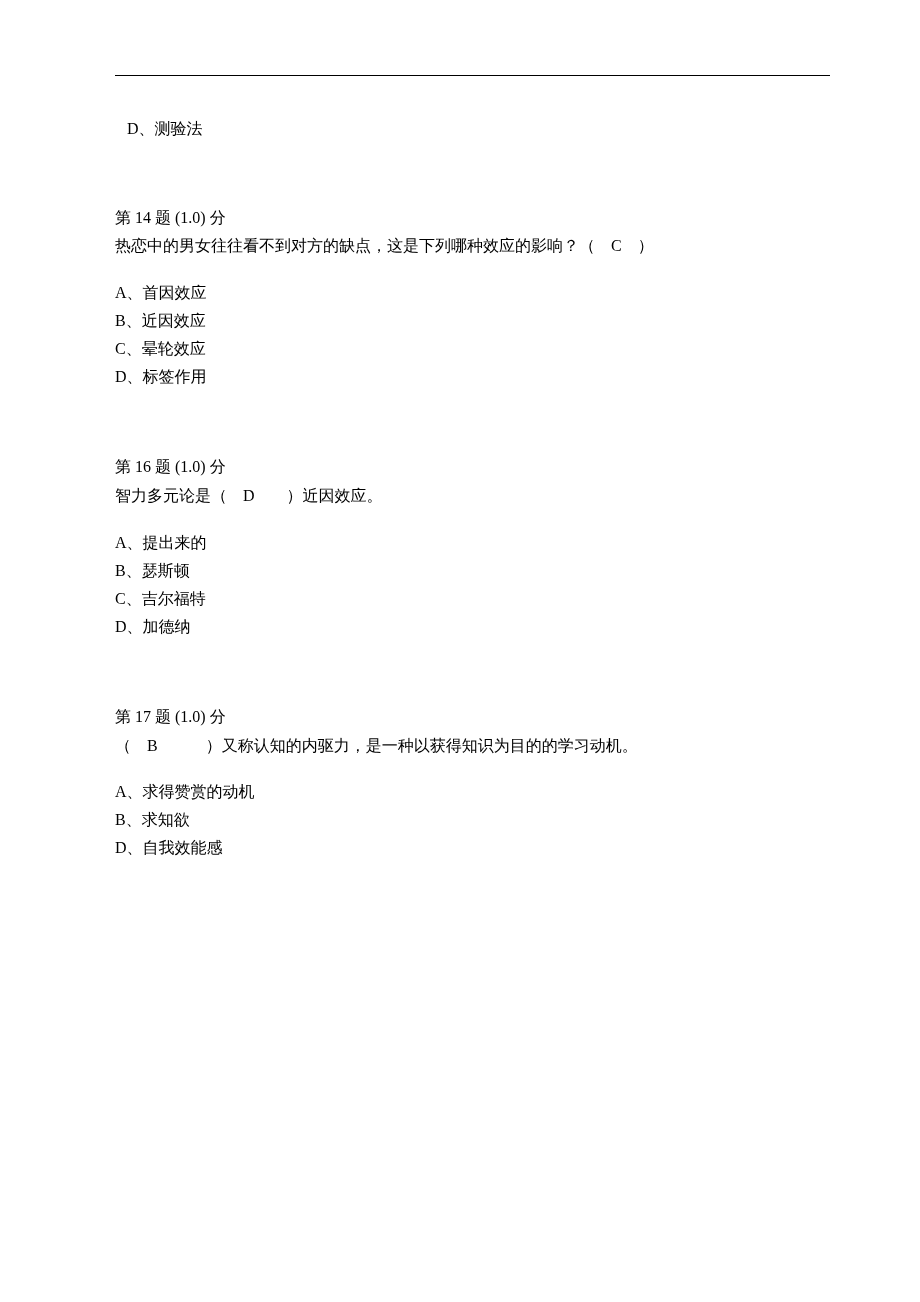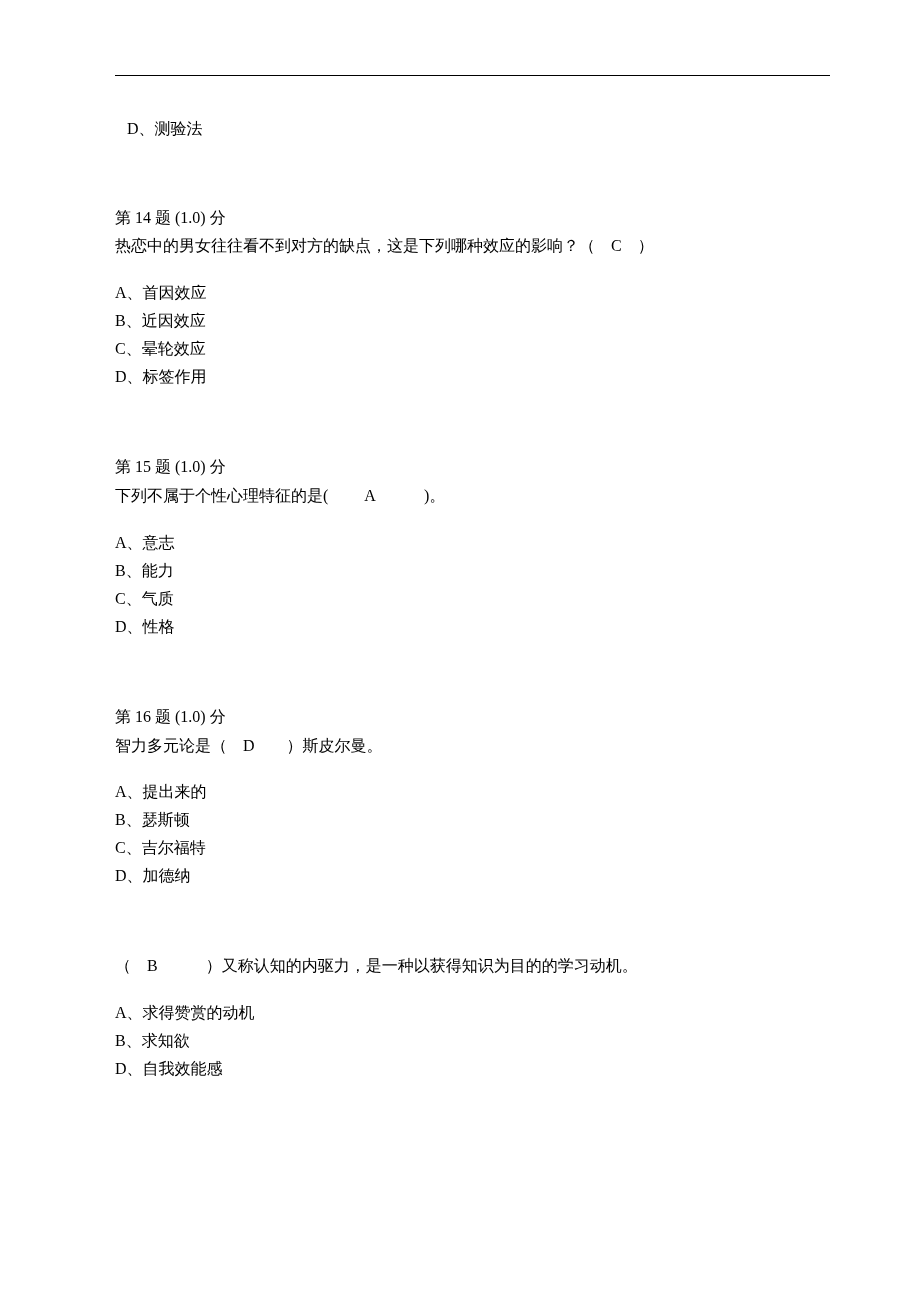--- a/index.html
+++ b/index.html
@@ -67,51 +67,40 @@
       <span>热恋中的男女往往看不到对方的缺点，这是下列哪种效应的影响？（ </span><span class="times answer-blank">C</span><span> ）</span>
     </div>
     <div class="options">
       <div class="option">A、首因效应</div>
       <div class="option">B、近因效应</div>
       <div class="option">C、晕轮效应</div>
       <div class="option">D、标签作用</div>
     </div>
   </div>
 
-  <div class="question-block">
-    <div class="question-header">
-      <span>第 </span><span class="times">15</span><span> 题 </span><span class="times">(1.0)</span><span> 分</span>
-    </div>
-    <div class="question-text">
-      <span>下列不属于个性心理特征的是(   </span><span class="times answer-blank">A</span><span>   )。</span>
-    </div>
-    <div class="options">
-      <div class="option">A、意志</div>
-      <div class="option">B、能力</div>
-      <div class="option">C、气质</div>
-      <div class="option">D、性格</div>
-    </div>
-  </div>
 
   <div class="question-block">
     <div class="question-header">
       <span>第 </span><span class="times">16</span><span> 题 </span><span class="times">(1.0)</span><span> 分</span>
     </div>
     <div class="question-text">
-      <span>智力多元论是（ </span><span class="times answer-blank">D</span><span>  ）斯皮尔曼。</span>
+      <span>智力多元论是（ </span><span class="times answer-blank">D</span><span>  ）近因效应。</span>
     </div>
     <div class="options">
       <div class="option">A、提出来的</div>
       <div class="option">B、瑟斯顿</div>
       <div class="option">C、吉尔福特</div>
       <div class="option">D、加德纳</div>
     </div>
   </div>
 
   <div class="question-block">
+    <div class="question-header">
+      <span>第 </span><span class="times">17</span><span> 题 </span><span class="times">(1.0)</span><span> 分</span>
+    </div>
     <div class="question-text">
       <span>（ </span><span class="times answer-blank">B</span><span>   ）又称认知的内驱力，是一种以获得知识为目的的学习动机。</span>
     </div>
     <div class="options">
       <div class="option">A、求得赞赏的动机</div>
       <div class="option">B、求知欲</div>
       <div class="option">D、自我效能感</div>
     </div>
   </div>
 

